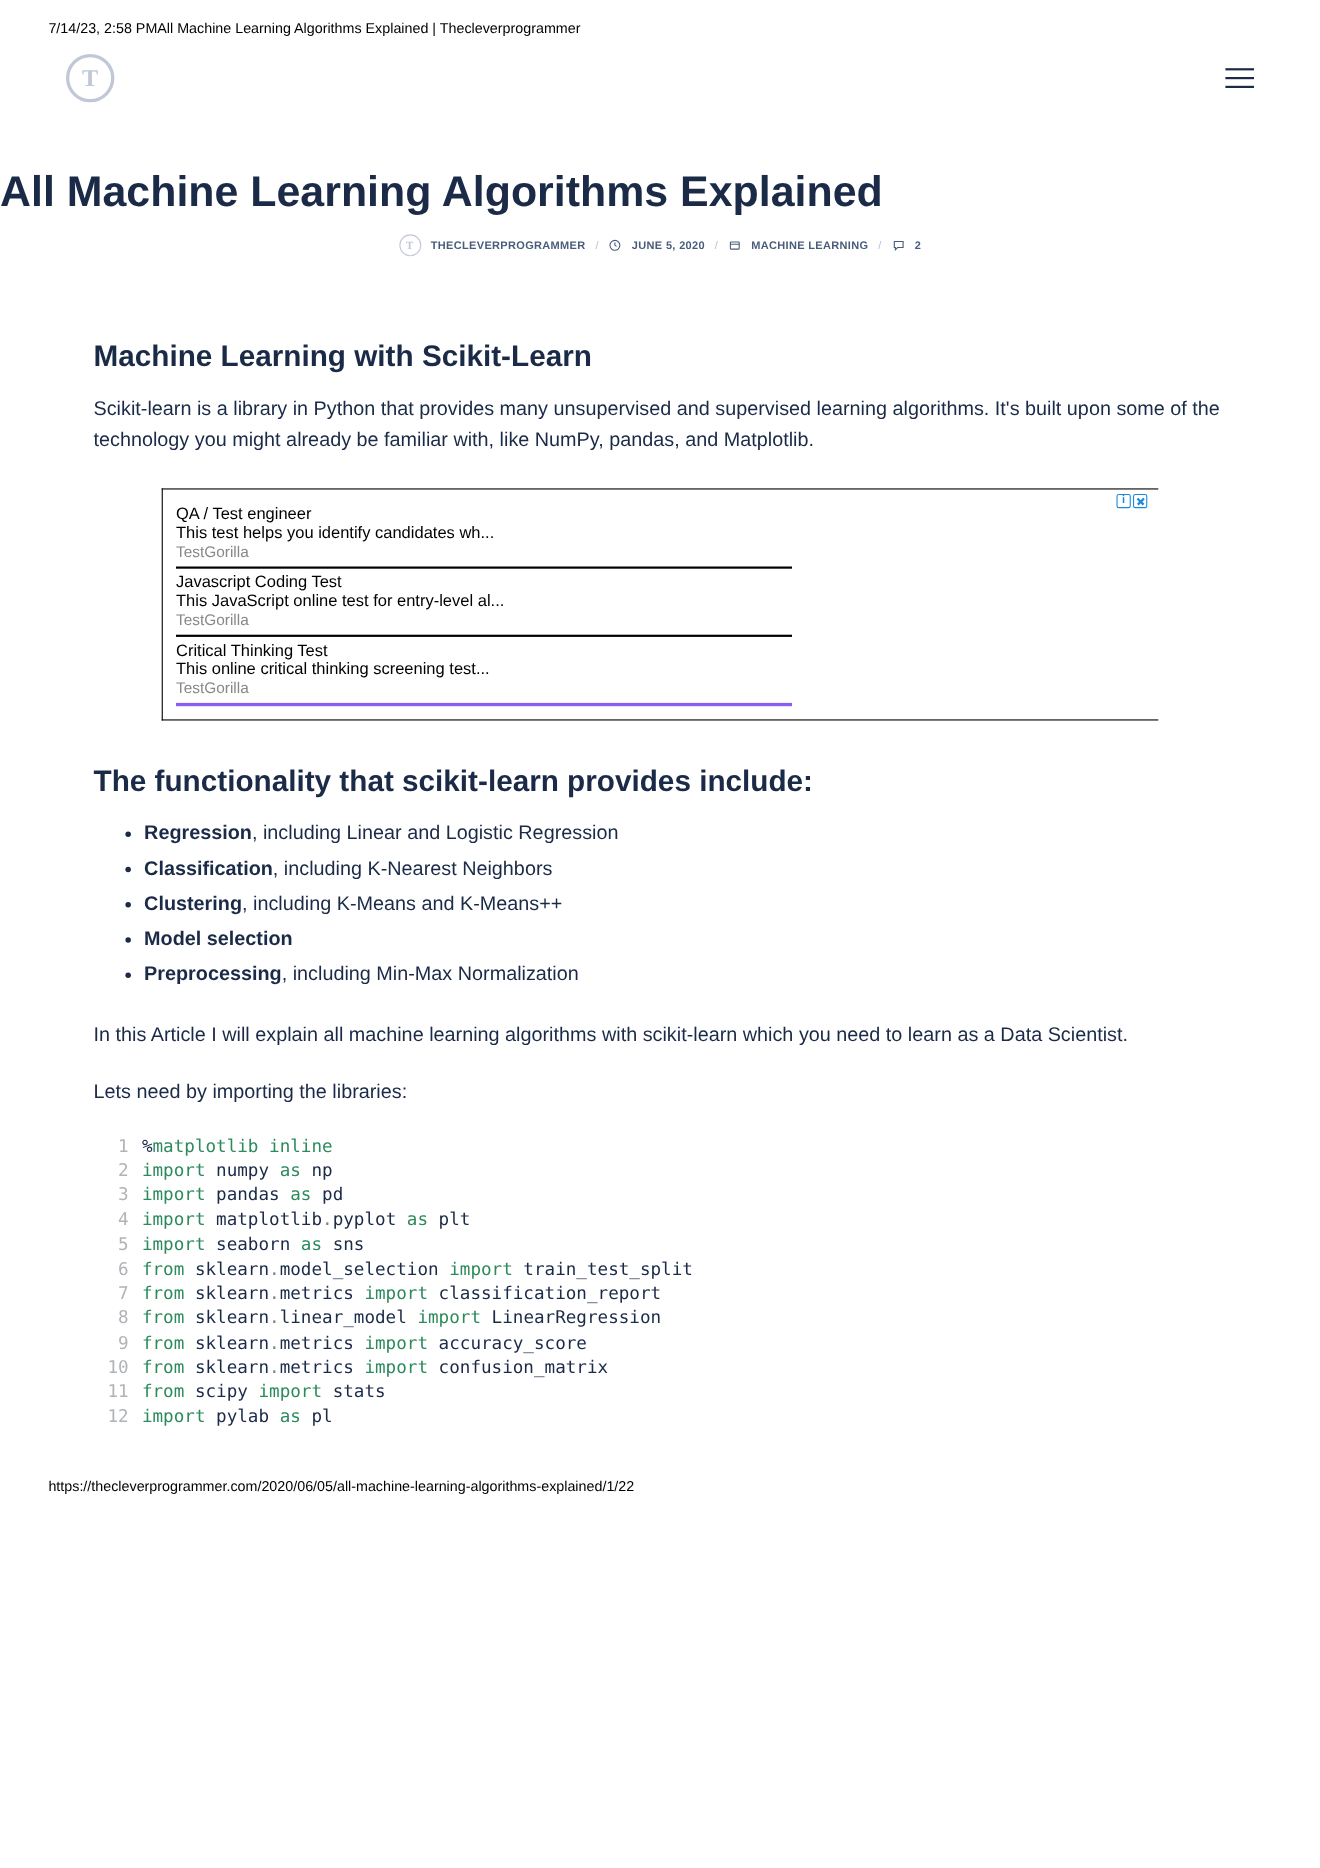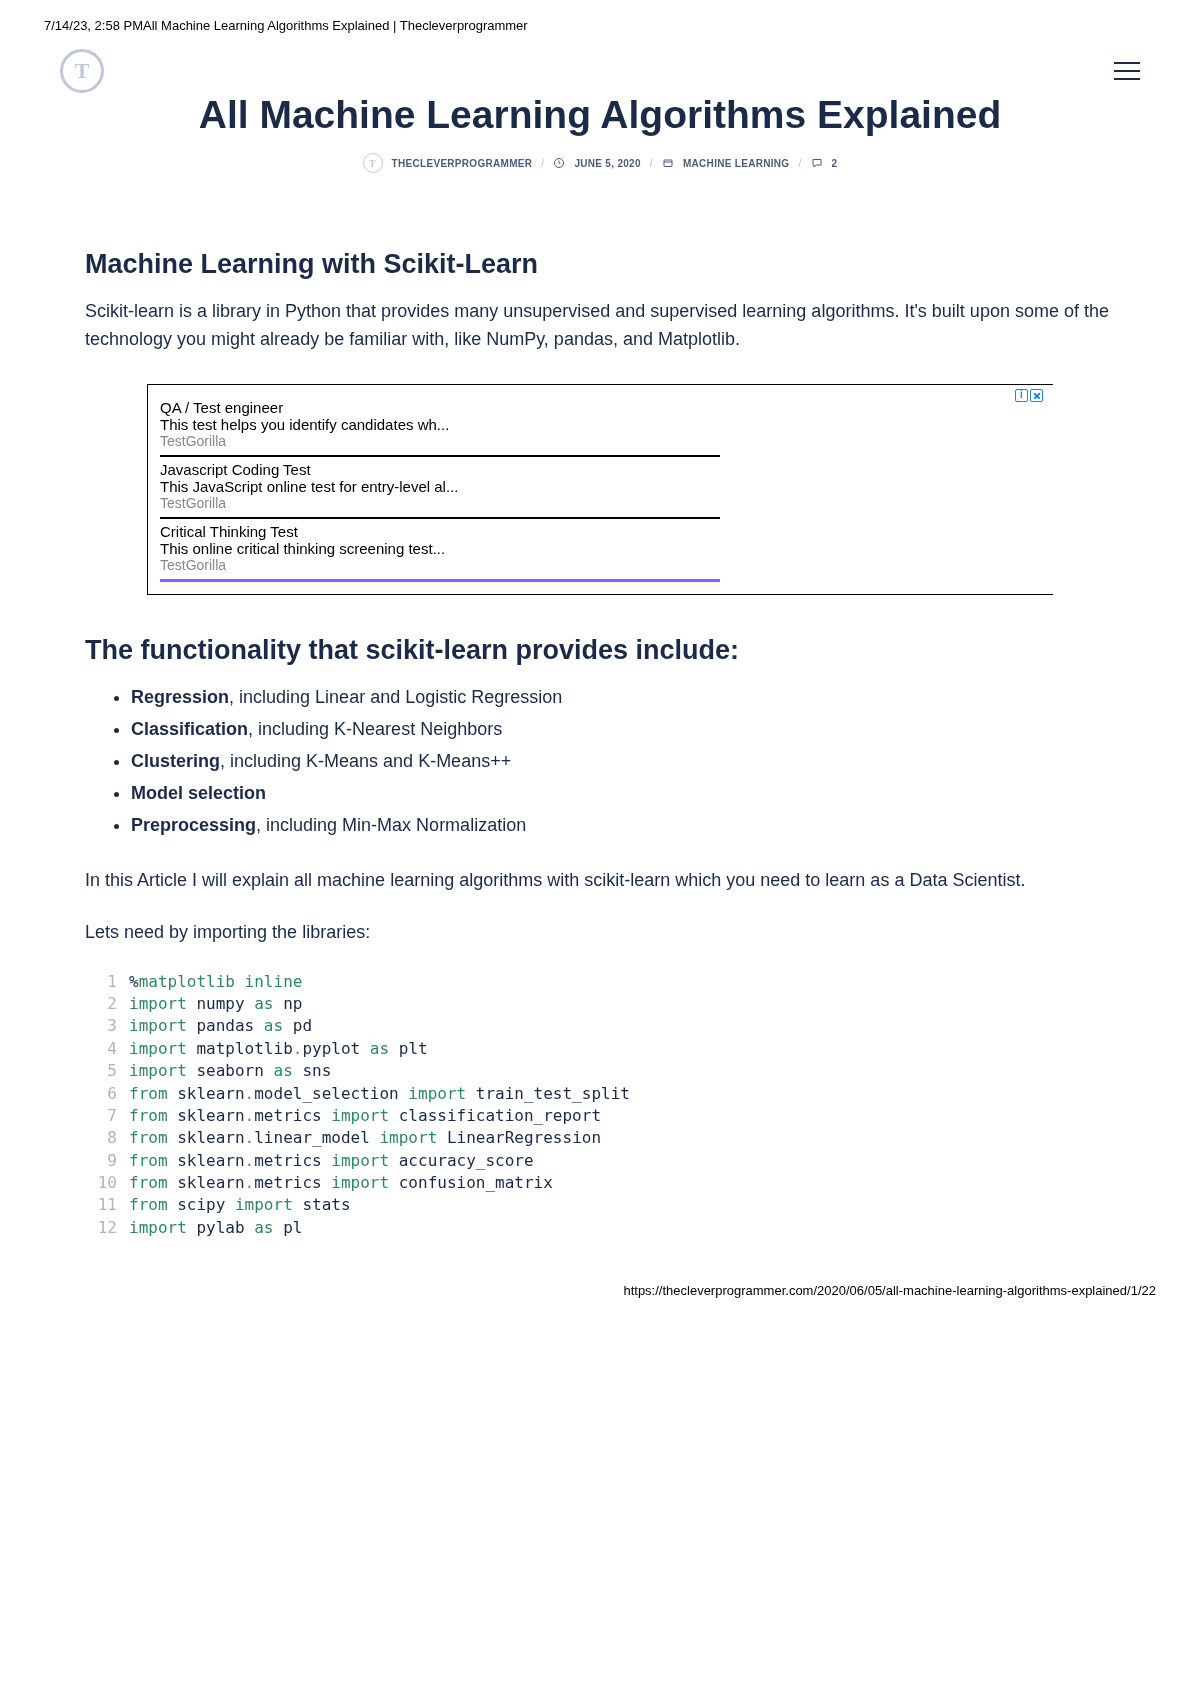--- a/index.html
+++ b/index.html
@@ -35,21 +35,21 @@
   }
   .hamburger {
     width: 26px; height: 18px;
     display: flex; flex-direction: column; justify-content: space-between;
     cursor: pointer;
   }
   .hamburger span {
     height: 2px; background: #1a2a47; width: 100%;
   }
   .article-hero {
-    text-align: center;
+    margin-top: 60px;
   }
   .article-title {
     font-size: 39px;
     font-weight: 700;
     color: #1a2a47;
   }
   .meta {
     display: flex;
     justify-content: center;
     align-items: center;
@@ -145,21 +145,21 @@
     color: #b0b4b8;
     padding-right: 12px;
     user-select: none;
     flex-shrink: 0;
   }
   .kw { color: #2c8a5c; }
   .mod { color: #1a2a47; }
   .dot { color: #808080; }
   .print-footer {
     display: flex;
-    justify-content: flex-end;
+    justify-content: flex-start;
     font-size: 13px;
     color: #000;
     padding: 4px 44px 14px 44px;
   }
 </style>
 </head>
 <body>
 
 <div class="print-header">
   <span>7/14/23, 2:58 PM</span>

